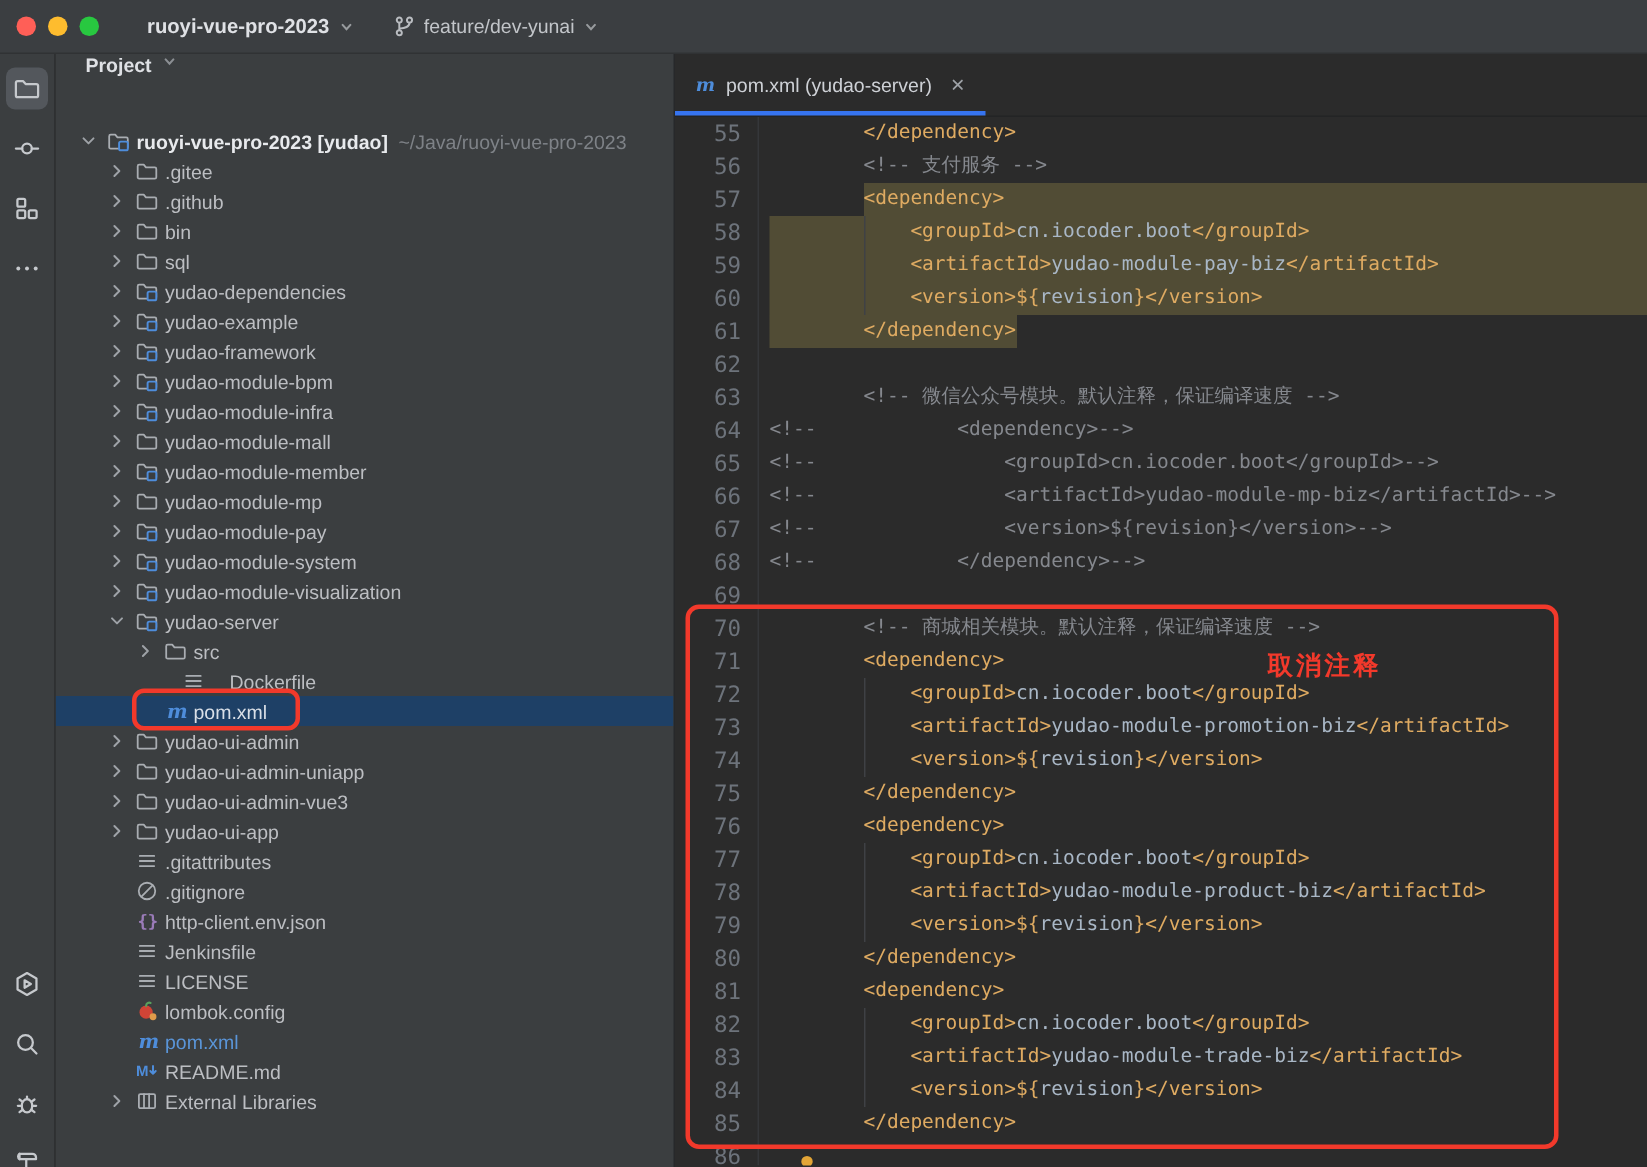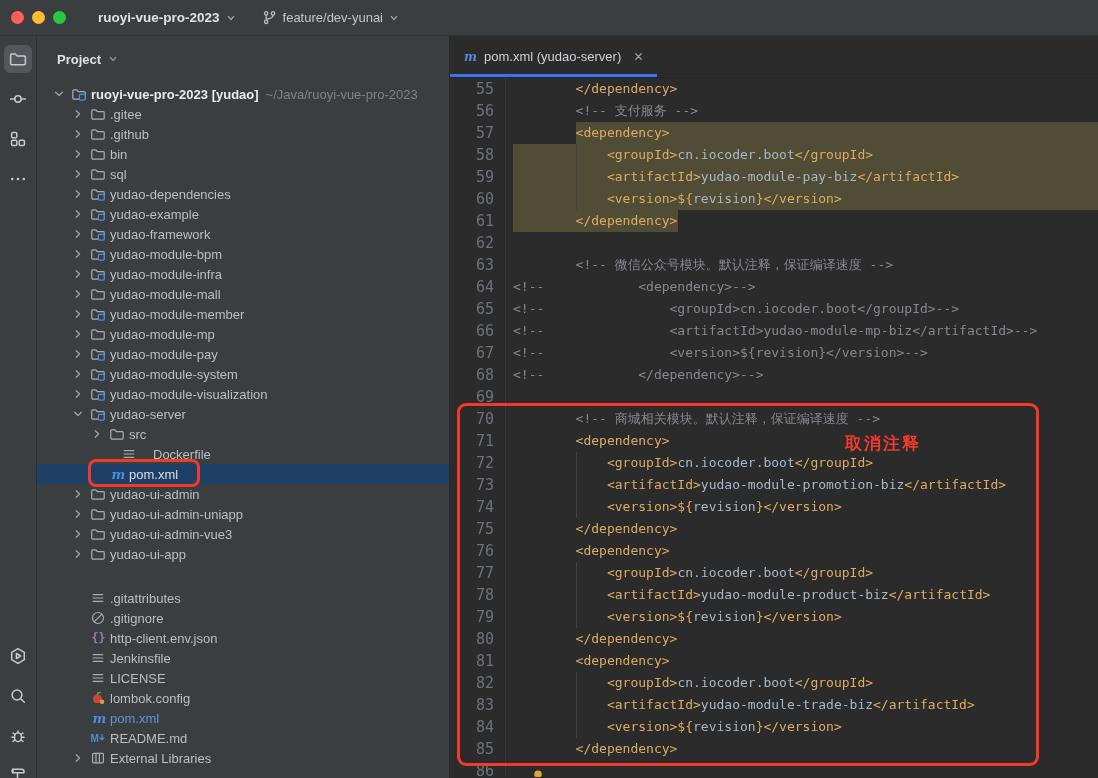--- a/index.html
+++ b/index.html
@@ -28,21 +28,21 @@
   .activitybar{position:absolute;left:0;top:36px;width:37px;height:742px;background:var(--panel_bg);
     border-right:1px solid rgba(0,0,0,.22);display:flex;flex-direction:column;align-items:center;overflow:hidden;z-index:4}
   .ab-top{display:flex;flex-direction:column;gap:12px;padding-top:9px}
   .ab-bottom{display:flex;flex-direction:column;gap:12px;margin-top:auto;margin-bottom:-12px}
   .ab-btn{width:28px;height:28px;border-radius:6px;display:flex;align-items:center;justify-content:center}
   .ab-btn.active{background:#53575c}
 
   
   .sidebar{position:absolute;left:37px;top:36px;width:413px;height:742px;background:var(--panel_bg);
     border-right:1px solid #27282a;overflow:hidden;z-index:3}
-  .panel-header{height:46px;display:flex;align-items:center;padding-left:20px;gap:7px;
+  .panel-header{height:46px;display:flex;padding-left:20px;gap:7px;
     color:#dfe1e5;font-size:13px;font-weight:700}
   .tree{position:relative;padding-top:2px}
   .trow{height:20px;display:flex;align-items:center;font-size:13px;color:var(--tree_text);white-space:nowrap}
   .trow.sel{background:var(--tree_selection)}
   .chev{width:20px;height:16px;flex:none;display:flex;align-items:center;justify-content:center}
   .ticon{width:20px;height:16px;flex:none;display:flex;align-items:center;justify-content:center}
   .tlabel{margin-left:2px}
   .tlabel.bold{color:#e8eaed;font-weight:700}
   .tlabel.blue{color:#5a95d8}
   .trow.sel .tlabel{color:#d9dfe7}
@@ -504,21 +504,21 @@
               <path d="M6 4.2 9.8 8 6 11.8"></path>
             </svg>
           </span>
           <span class="ticon">
             <svg width="16" height="16" viewBox="0 0 16 16" fill="none" stroke="#a9adb2" stroke-width="1.2" stroke-linecap="round" stroke-linejoin="round">
               <path d="M1.8 4.8c0-.6.4-1 1-1h3l1.5 1.8h5.9c.6 0 1 .4 1 1v5.5c0 .6-.4 1-1 1H2.8c-.6 0-1-.4-1-1z"></path>
             </svg>
           </span>
           <span class="tlabel">yudao-ui-app</span>
         </div>
-        <div class="trow" style="padding-left: 31px; margin-top: 24px;">
+        <div class="trow" style="padding-left: 31px;">
           <span class="chev"></span>
           <span class="ticon">
             <svg width="16" height="16" viewBox="0 0 16 16" fill="none" stroke="#a9adb2" stroke-width="1.2" stroke-linecap="round" stroke-linejoin="round">
               <path d="M3.2 4.6h9.6M3.2 8h9.6M3.2 11.4h9.6"></path>
             </svg>
           </span>
           <span class="tlabel">.gitattributes</span>
         </div>
         <div class="trow" style="padding-left: 31px;">
           <span class="chev"></span>

